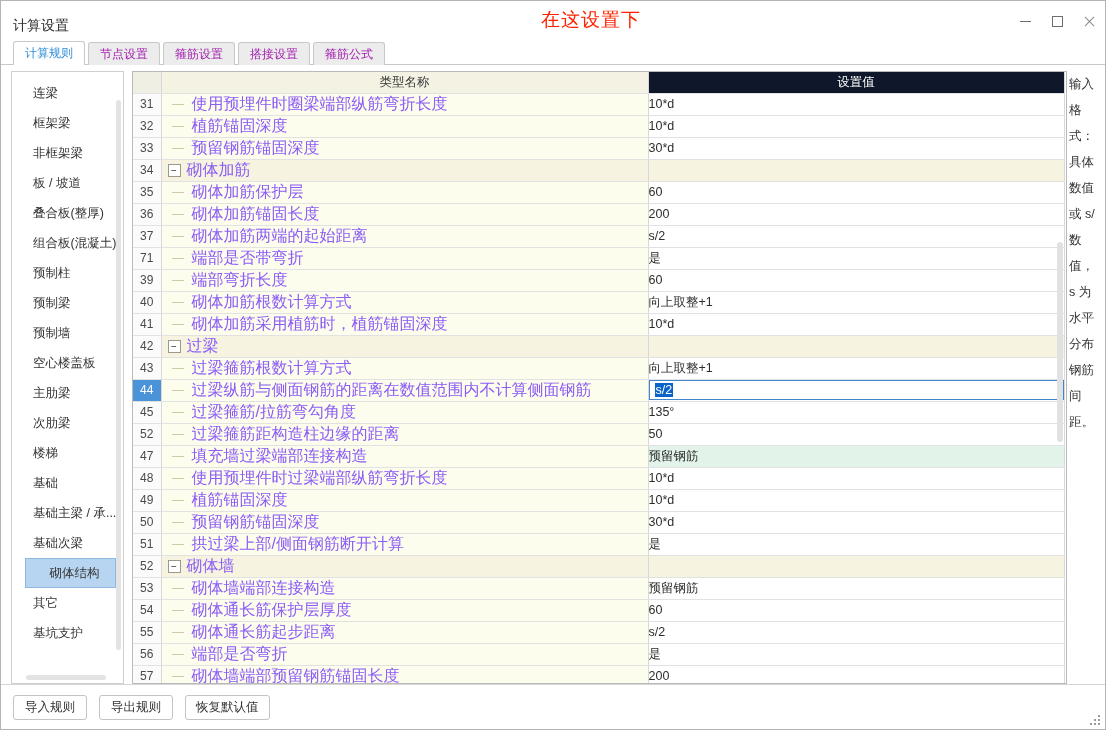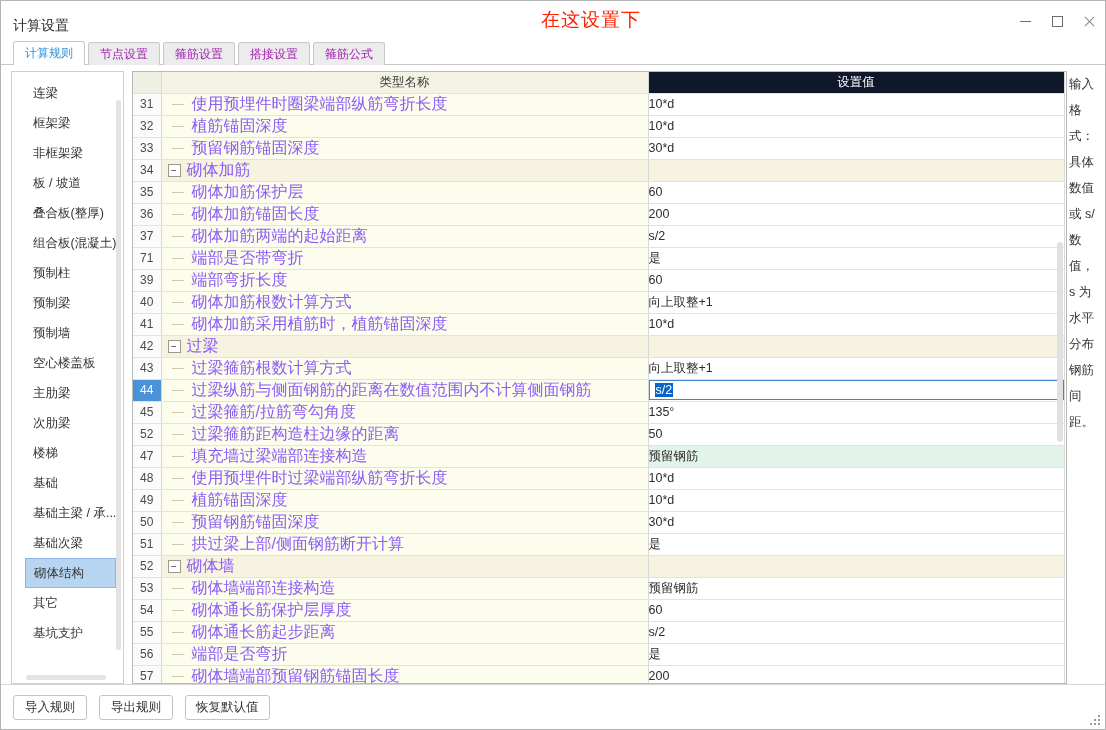--- a/index.html
+++ b/index.html
@@ -138,20 +138,21 @@
     font-size: 12.5px;
     color: #333333;
     white-space: nowrap;
     overflow: hidden;
     box-sizing: border-box;
   }
   .side-item.active {
     background: #b7d4f0;
     border: 1px solid #8fb8e0;
     line-height: 28px;
+    text-align: center;
   }
   .sb-v {
     position: absolute;
     right: 2px; top: 28px;
     width: 5px; height: 550px;
     background: #e3e3e3;
     border-radius: 3px;
   }
   .sb-h {
     position: absolute;

